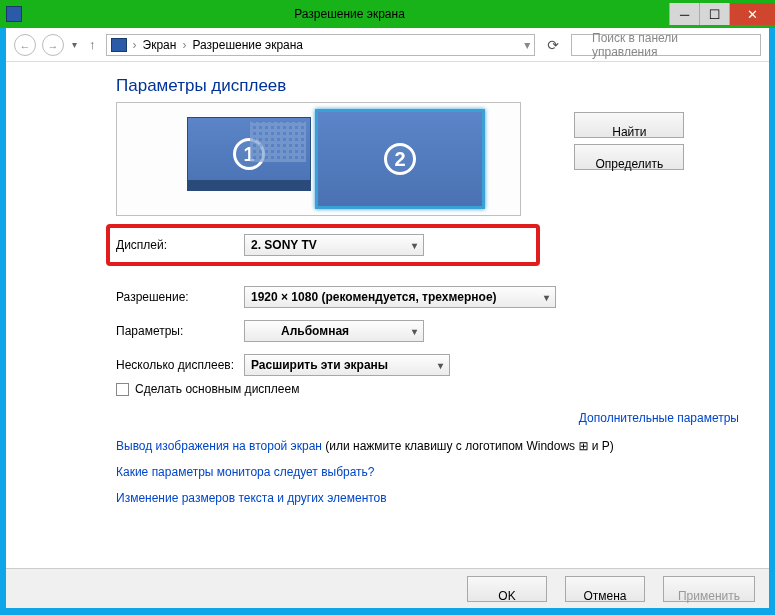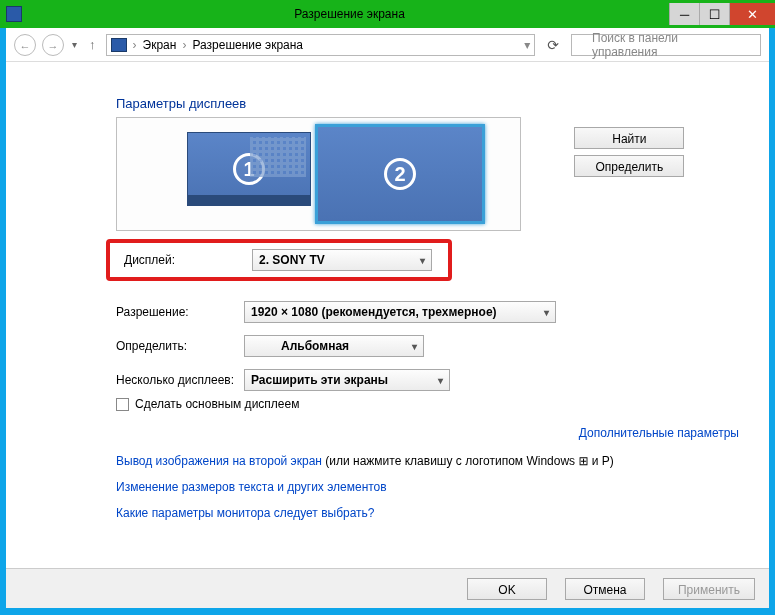--- a/index.html
+++ b/index.html
@@ -96,23 +96,22 @@
   }
   .content {
     background: #fff;
     margin: 0 6px;
     height: 506px;
     padding: 14px 30px 0 110px;
     position: relative;
   }
   .page-title {
     color: #003399;
-    font-size: 13px;
+    font-size: 17px;
     margin-bottom: 6px;
-    margin-top: 20px;
   }
   .display-preview {
     border: 1px solid #bfbfbf;
     height: 114px;
     width: 405px;
     display: inline-block;
     vertical-align: top;
     background: #fdfdfd;
     position: relative;
   }
@@ -160,21 +159,21 @@
     gap: 6px;
     margin-left: 50px;
     vertical-align: top;
     margin-top: 10px;
   }
   .btn {
     height: 22px;
     min-width: 110px;
     border: 1px solid #a8a8a8;
     background: linear-gradient(#f8f8f8,#e8e8e8);
-    padding: 4px 14px;
+    padding: 12px 14px;
     font-size: 12px;
     cursor: pointer;
   }
   .form-rows { margin-top: 14px; }
   .form-row {
     display: flex;
     align-items: center;
     height: 34px;
   }
   .form-label { width: 128px; }
@@ -191,24 +190,24 @@
   .select::after {
     content: "▾";
     position: absolute;
     right: 6px;
     color: #555;
     font-size: 10px;
   }
   .highlight-row {
     border: 4px solid #e11c1c;
     border-radius: 4px;
-    padding: 4px 14px;
+    padding: 4px 6px;
     margin-left: -10px;
     margin-top: 8px;
-    width: 346px;
+    width: 434px;
   }
   .highlight-row .form-row { height: 26px; }
   .sel-display { width: 180px; }
   .sel-res { width: 312px; }
   .sel-orient { width: 180px; padding-left: 36px; }
   .sel-multi { width: 206px; }
   .chk-row { display: flex; align-items: flex-start; gap: 6px; }
   .chk {
     width: 13px; height: 13px;
     border: 1px solid #888;
@@ -302,21 +301,21 @@
     </div>
 
     <div class="form-rows">
       <div class="form-row">
         <div class="form-label">Разрешение:</div>
         <div class="select sel-res">
           <span>1920 × 1080 (рекомендуется, трехмерное)</span>
         </div>
       </div>
       <div class="form-row">
-        <div class="form-label">Определить:</div>
+        <div class="form-label">Параметры:</div>
         <div class="select sel-orient">
           <span>Альбомная</span>
         </div>
       </div>
       <div class="form-row">
         <div class="form-label">Несколько дисплеев:</div>
         <div class="select sel-multi">
           <span>Расширить эти экраны</span>
         </div>
       </div>
@@ -328,22 +327,22 @@
     </div>
 
     <div class="stereo-row">
       <a class="link" style="margin-left:auto;">Дополнительные параметры</a>
     </div>
 
     <div class="link-block">
       <a>
         <span class="link">Вывод изображения на второй экран</span><span> (или нажмите клавишу с логотипом Windows ⊞ и P)</span>
       </a>
+      <a class="link">Какие параметры монитора следует выбрать?</a>
       <a class="link">Изменение размеров текста и других элементов</a>
-      <a class="link">Какие параметры монитора следует выбрать?</a>
     </div>
   </div>
 
   <div class="bottombar">
     <button class="btn">OK</button>
     <button class="btn">Отмена</button>
     <button class="btn disabled">Применить</button>
   </div>
 
 </div>

